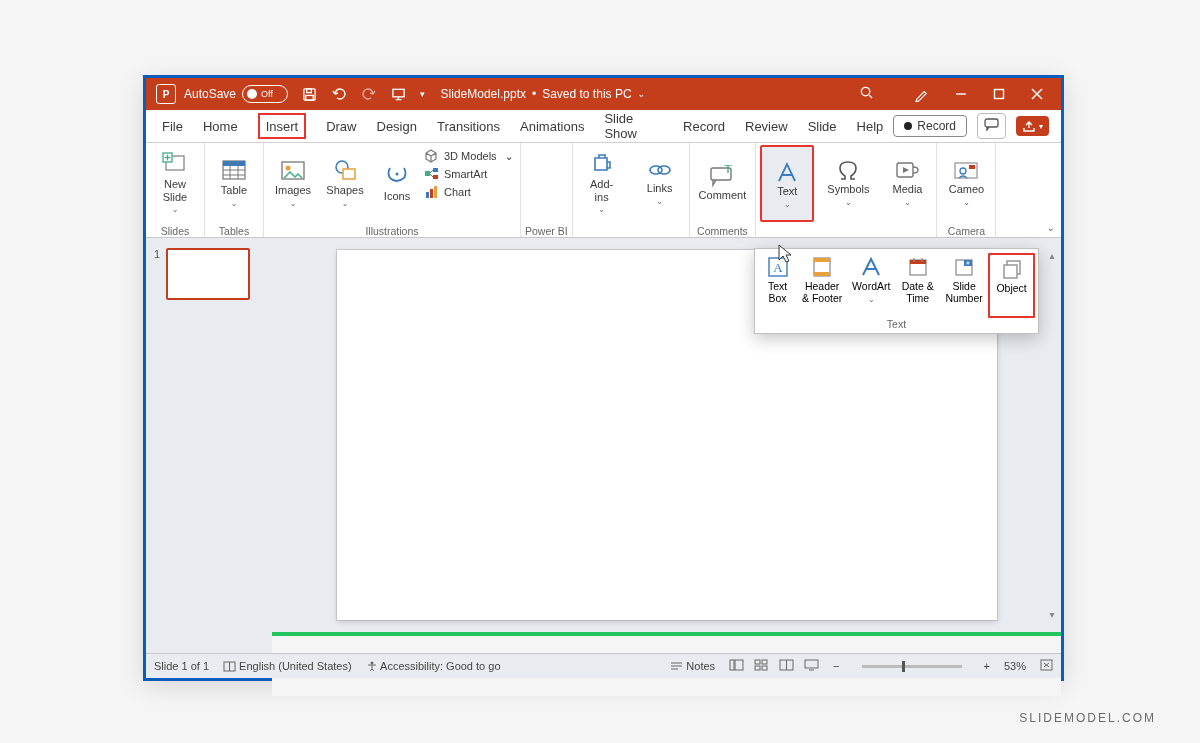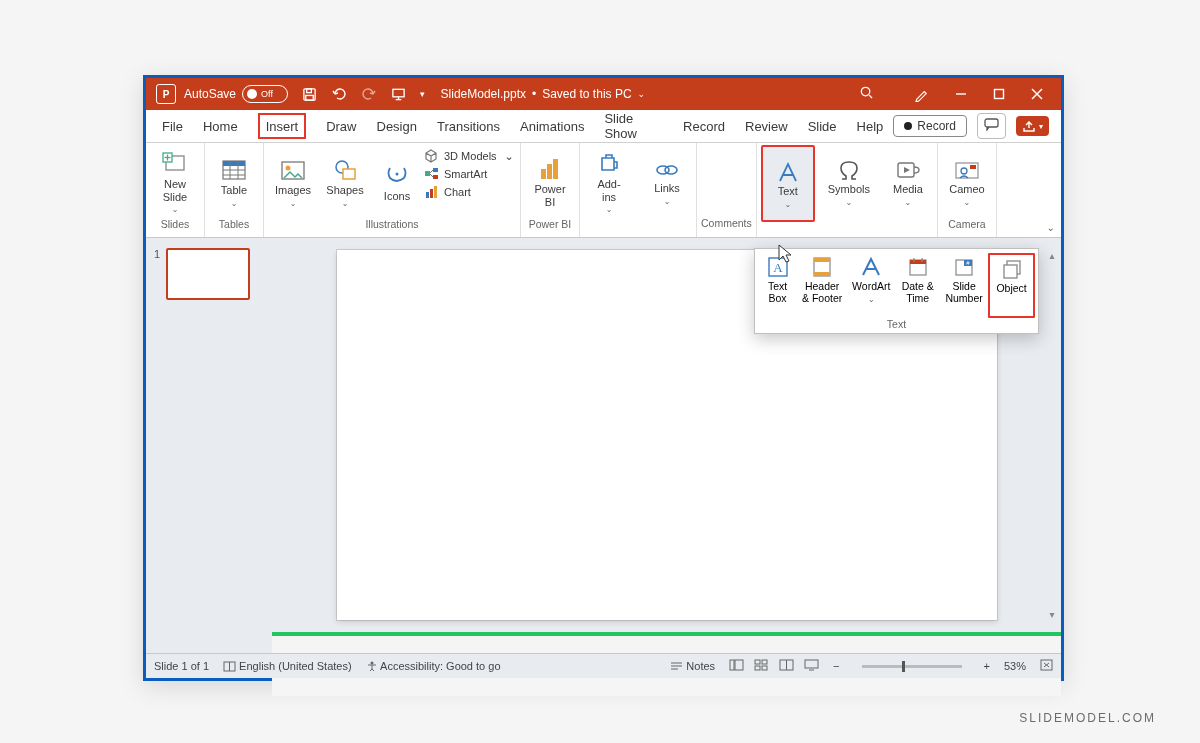--- a/index.html
+++ b/index.html
@@ -19,21 +19,21 @@
 .tab { padding:0 10px; height:32px; display:flex; align-items:center; cursor:pointer; }
 .tab.active { position:relative; }
 .tab-highlight { border:2.5px solid #e7352c; padding:4px 6px 3px 6px; }
 .record-btn { margin-left:auto; border:1px solid #888; border-radius:4px; padding:3px 10px; font-size:12px; display:flex; align-items:center; gap:5px; }
 .rec-dot { width:8px; height:8px; background:#222; border-radius:50%; border:2px solid #222; box-sizing:border-box; }
 .chat-btn { margin-left:10px; border:1px solid #bbb; border-radius:4px; padding:4px 6px; }
 .share-btn { margin-left:10px; background:#c43e1c; color:#fff; border-radius:4px; padding:4px 6px; display:flex; align-items:center; gap:3px; margin-right:6px; }
 .ribbon { background:#fff; display:flex; border-bottom:1px solid #c8c8c8; font-size:11px; color:#3a3a3a; position:relative; height:94px; }
 .rgroup { display:flex; flex-direction:column; align-items:center; border-right:1px solid #e0e0e0; padding:2px 4px 0 4px; }
 .rgroup:last-child { border-right:none; }
-.rgroup-label { font-size:10.5px; color:#666; margin-top:auto; margin-bottom:8px; }
+.rgroup-label { font-size:10.5px; color:#666; margin-top:auto; margin-bottom:0; }
 .rbtns { display:flex; gap:2px; flex:1; align-items:flex-start; }
 .rbtn { display:flex; flex-direction:column; align-items:center; justify-content:center; padding:3px 5px 0 5px; min-width:40px; gap:2px; border-radius:3px; }
 .rbtn.tall { height:70px; }
 .rbtn .lbl { font-size:11px; text-align:center; line-height:1.15; }
 .rbtn .caret { font-size:8px; color:#666; }
 .rbtn-highlight { border:2.5px solid #e7352c; border-radius:2px; }
 .mini-list { display:flex; flex-direction:column; gap:4px; font-size:11px; padding-top:4px; }
 .mini-item { display:flex; align-items:center; gap:5px; }
 .ribbon-caret { position:absolute; right:6px; bottom:4px; font-size:10px; color:#666; }
 .dropdown-panel { position:absolute; top:170px; left:608px; width:283px; height:84px; background:#fff; border:1px solid #c0c0c0; box-shadow:0 5px 16px rgba(0,0,0,0.22); display:flex; flex-direction:column; z-index:10; }
@@ -251,31 +251,20 @@
                 <rect x="6" y="4" width="3" height="9" fill="#c43e1c"></rect>
                 <rect x="10" y="1" width="3" height="12" fill="#e8a13a"></rect>
               </svg>
               <span>Chart</span>
             </div>
         </div>
       </div>
       <div class="rgroup-label">Illustrations</div>
     </div>
     <div class="rgroup">
-      <div class="rbtns">
-          <div class="rbtn tall">
-        <svg width="26" height="24">
-              <rect x="4" y="12" width="5" height="10" fill="#e8a13a"></rect>
-              <rect x="10" y="7" width="5" height="15" fill="#e8a13a"></rect>
-              <rect x="16" y="2" width="5" height="20" fill="#e8a13a"></rect>
-            </svg>
-        <span class="lbl" style="white-space:pre-line">Power
-BI</span>
-          </div>
-        </div>
       <div class="rgroup-label">Power BI</div>
     </div>
     <div class="rgroup" style="border-right:none">
       <div class="rbtns">
           <div class="rbtn tall">
         <svg width="26" height="24">
               <path d="M6 6 h12 v12 h-12 z M10 6 v-3 h6 v3 M18 10 h3 v6 h-3" fill="none" stroke="#3a7bbf" stroke-width="1.6"></path>
             </svg>
         <span class="lbl" style="white-space:pre-line">Add-
 ins</span>
@@ -291,20 +280,31 @@
               <ellipse cx="9" cy="10" rx="6" ry="4" fill="none" stroke="#3a7bbf" stroke-width="1.6"></ellipse>
               <ellipse cx="17" cy="10" rx="6" ry="4" fill="none" stroke="#3a7bbf" stroke-width="1.6"></ellipse>
             </svg>
         <span class="lbl">Links</span>
             <span class="caret">⌄</span>
           </div>
         </div>
       <div class="rgroup-label">&nbsp;</div>
     </div>
     <div class="rgroup">
+      <div class="rbtns">
+          <div class="rbtn tall">
+        <svg width="28" height="22">
+              <rect x="3" y="3" width="20" height="12" rx="2" fill="none" stroke="#777" stroke-width="1.4"></rect>
+              <path d="M8 15 l-3 5 v-5" fill="none" stroke="#777" stroke-width="1.4"></path>
+              <line x1="16" y1="0" x2="24" y2="0" stroke="#4a8" stroke-width="1.4"></line>
+              <line x1="20" y1="-4" x2="20" y2="4" stroke="#4a8" stroke-width="1.4" transform="translate(0,4)"></line>
+            </svg>
+        <span class="lbl">Comment</span>
+          </div>
+        </div>
       <div class="rgroup-label">Comments</div>
     </div>
     <div class="rgroup" style="border-right:none">
       <div class="rbtns">
           <div class="rbtn tall rbtn-highlight" style="background:#e8ecf0">
         <svg width="24" height="22">
               <path d="M4 20 L12 3 L20 20 M7 14 h10" fill="none" stroke="#3a7bbf" stroke-width="1.8"></path>
             </svg>
         <span class="lbl">Text</span>
             <span class="caret">⌄</span>

